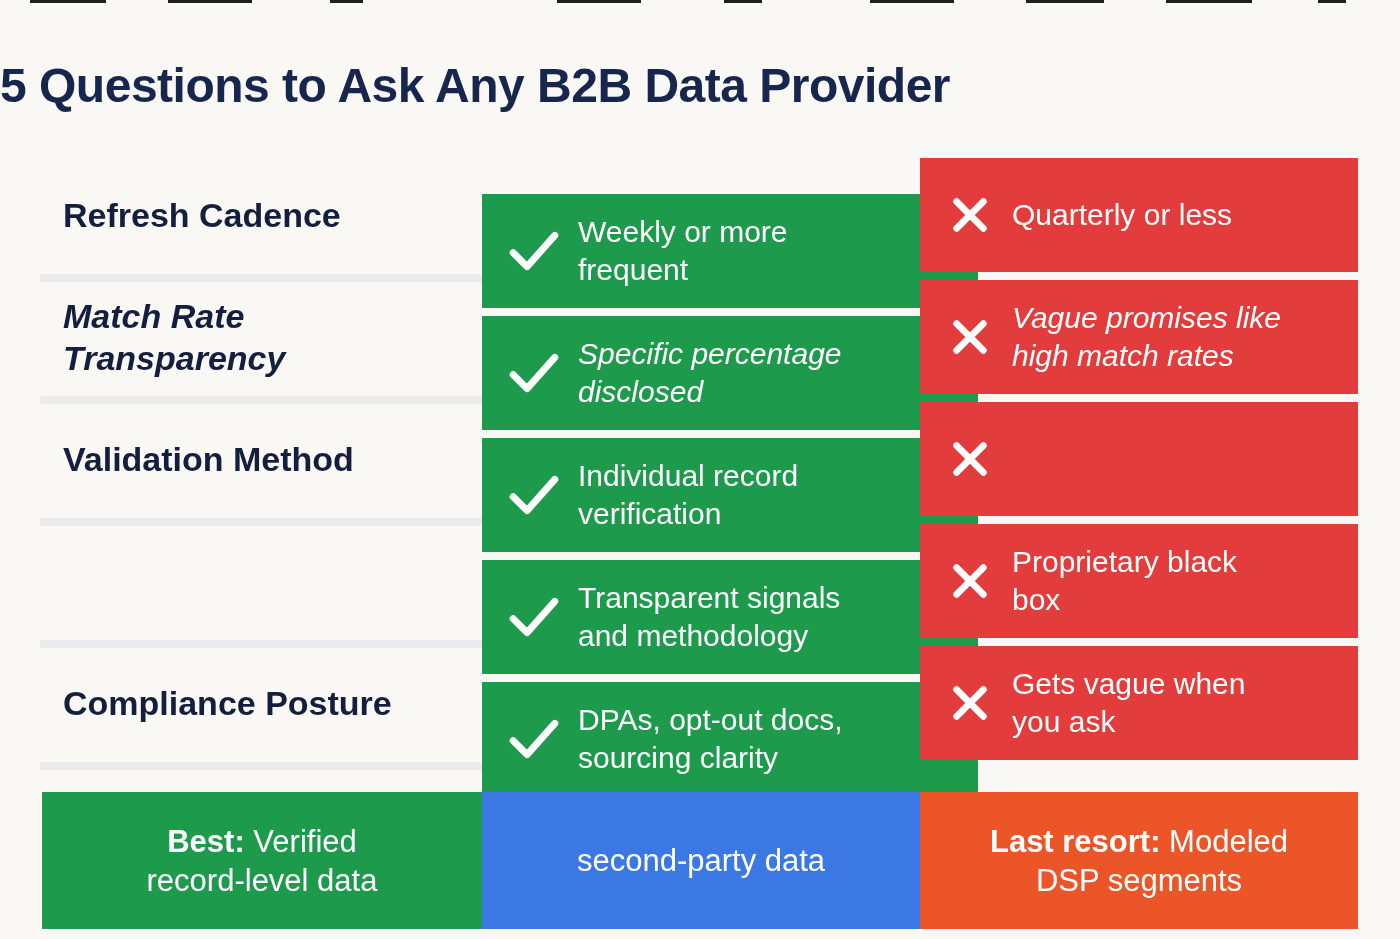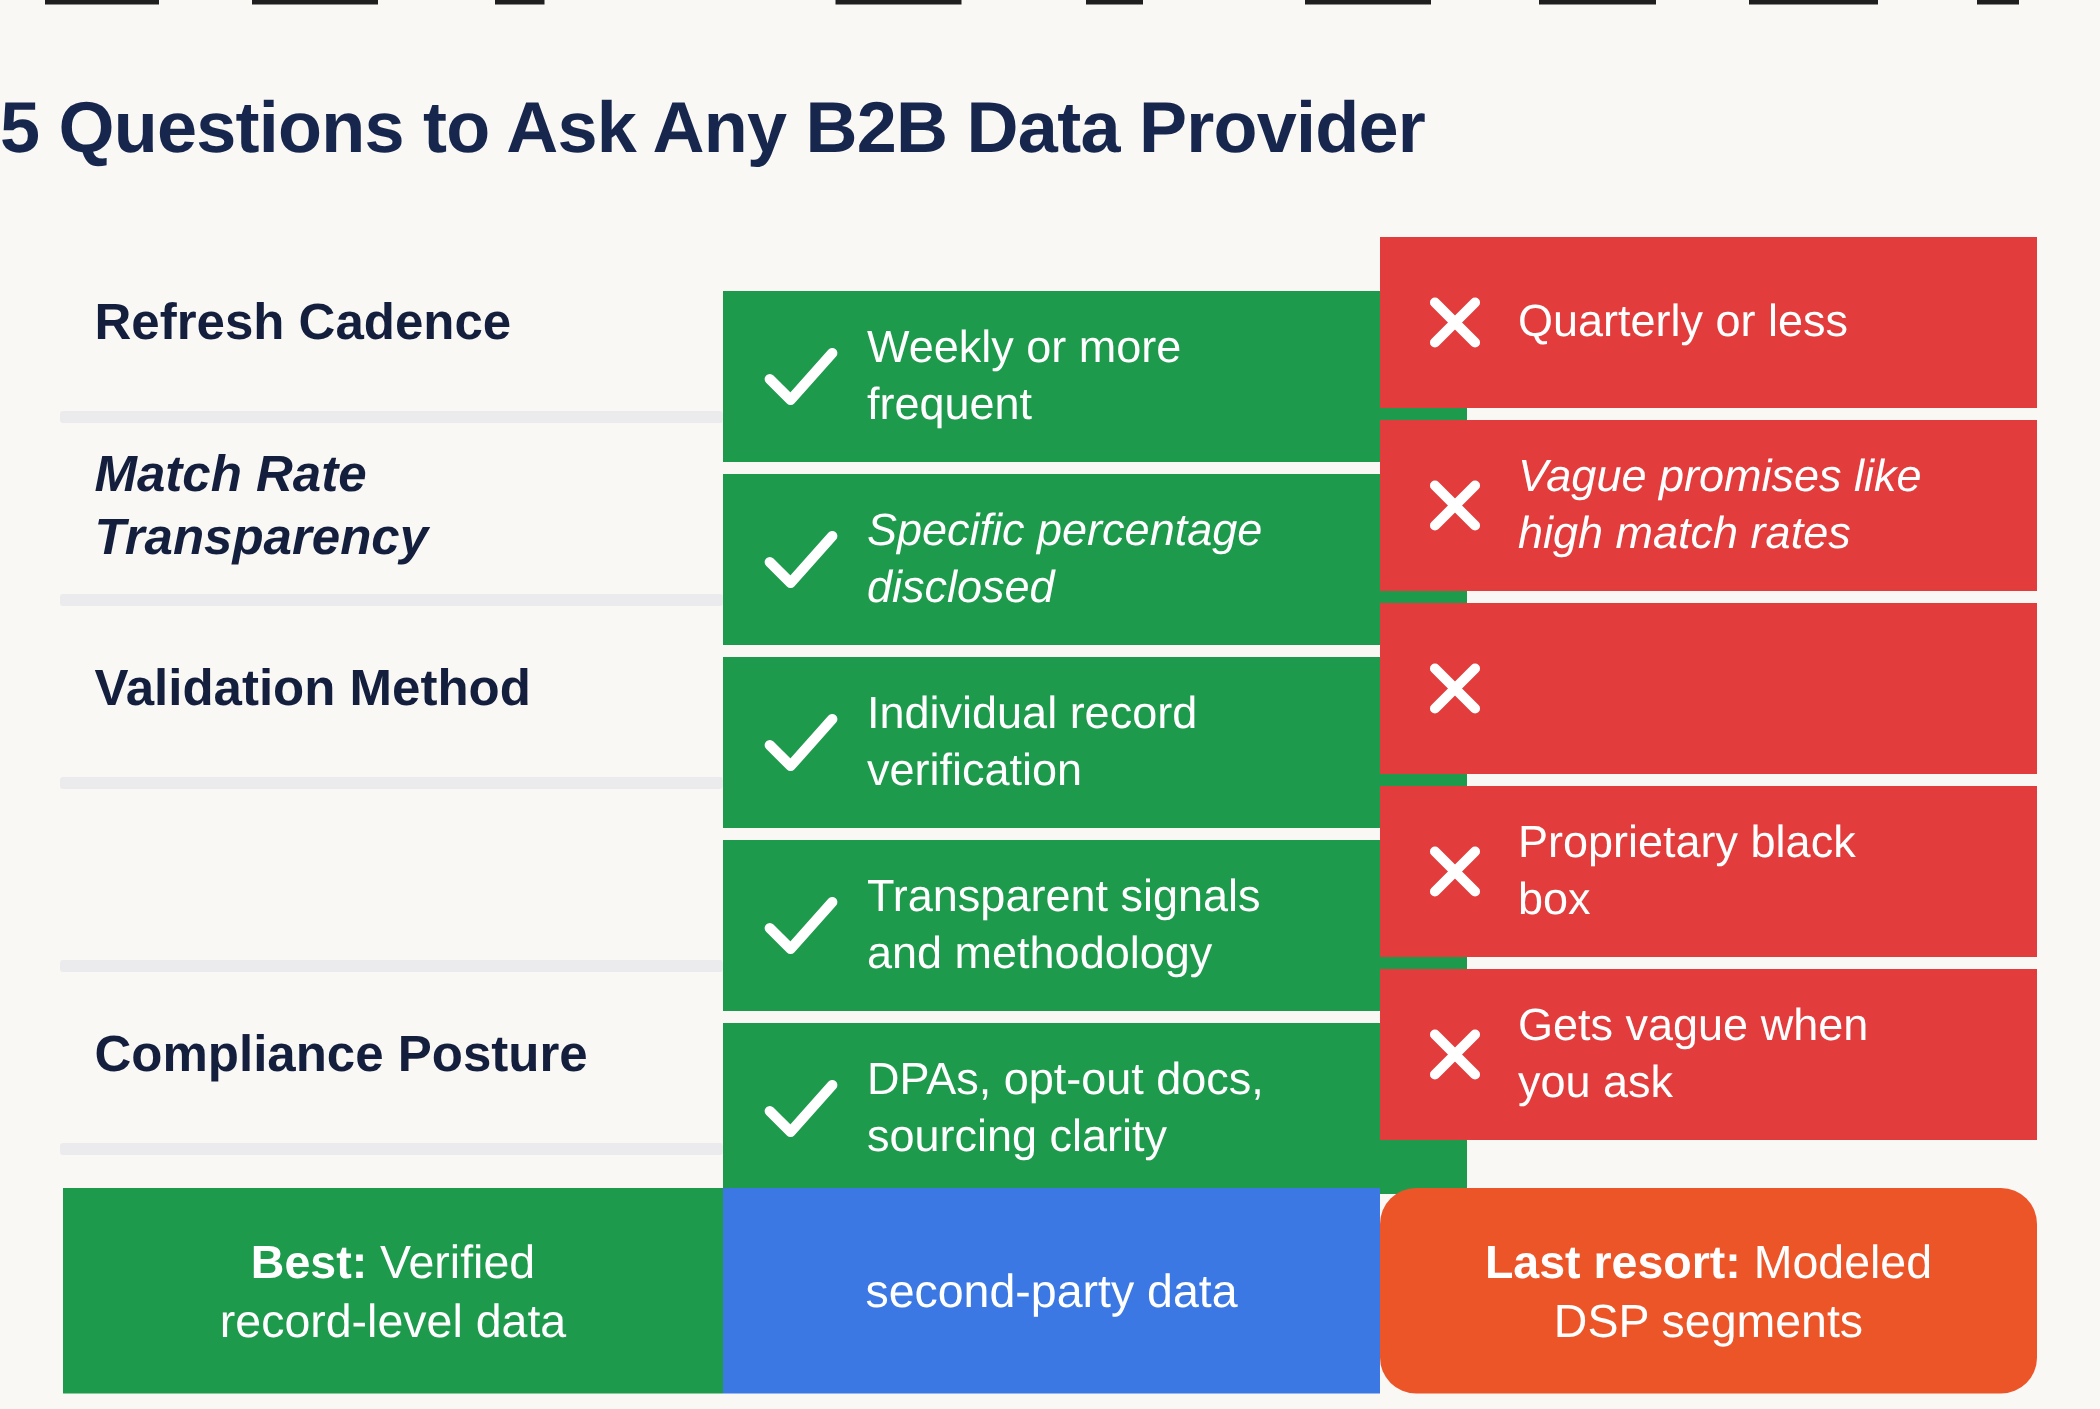--- a/index.html
+++ b/index.html
@@ -41,21 +41,21 @@
     position:absolute;left:40px;width:442px;height:8px;
     background:var(--divider);border-radius:2px;
   }
   .legend{position:absolute;left:42px;top:792px;width:1316px;height:111px;display:flex;}
   .legend-section{
     height:137px;display:flex;flex-direction:column;align-items:center;justify-content:center;
     color:#FFFFFF;font-size:31px;line-height:39px;text-align:center;
   }
   .legend-section.best{width:440px;background:var(--green);}
   .legend-section.goodtier{width:438px;background:var(--blue);}
-  .legend-section.last{width:438px;background:var(--orange);border-radius:24px;}
+  .legend-section.last{width:438px;background:var(--orange);}
   .lg-strong{font-weight:700;}
   .artifact{position:absolute;top:0;height:3px;background:#1F1F1F;}
 </style>
 </head>
 <body>
 
 <div class="artifact" style="left:30px;width:76px;"></div>
 <div class="artifact" style="left:168px;width:84px;"></div>
 <div class="artifact" style="left:330px;width:33px;"></div>
 <div class="artifact" style="left:557px;width:84px;"></div>

